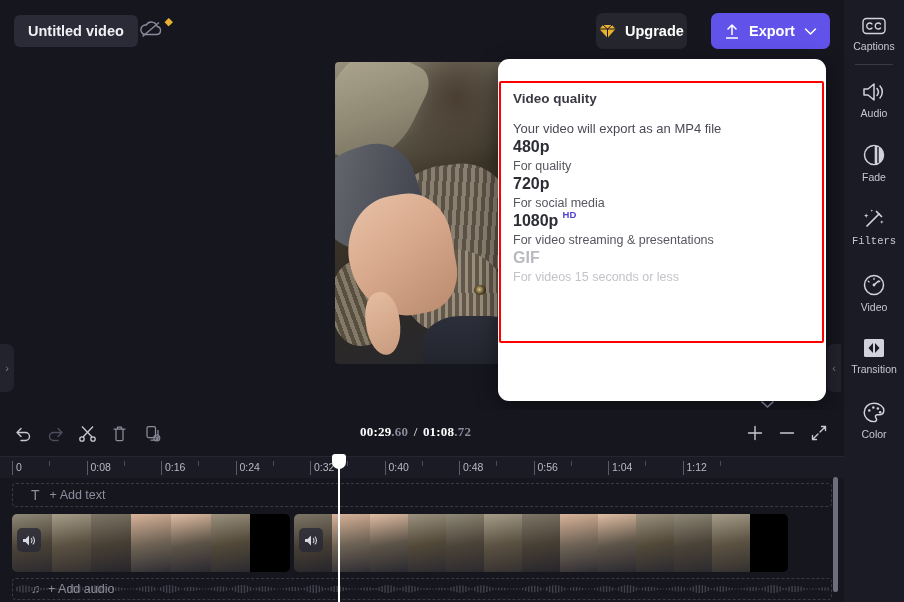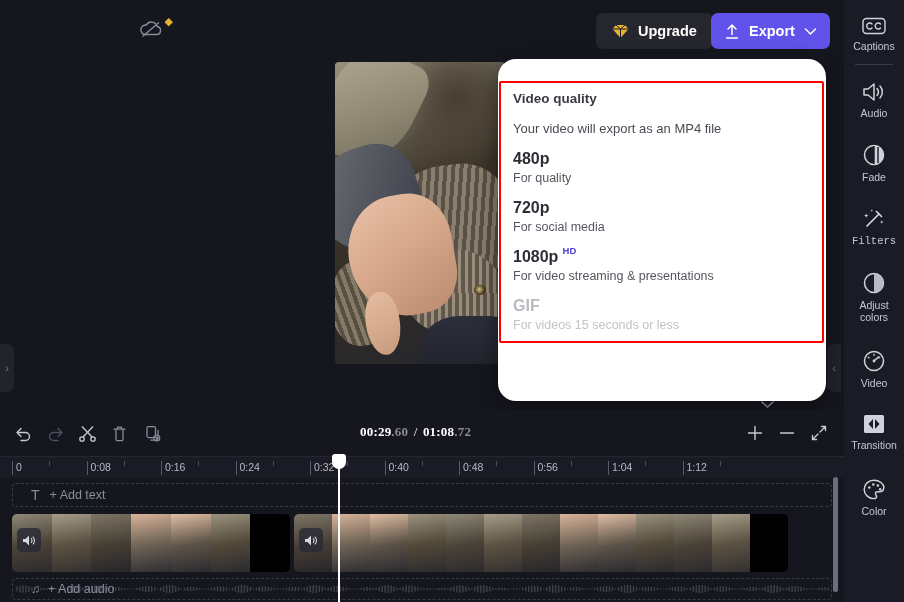--- a/index.html
+++ b/index.html
@@ -28,21 +28,21 @@
     cursor: pointer;
   }
   #cloud-off .crown {
     position: absolute; right: 2px; top: -2px; font-size: 11px; color: #e8b130;
     line-height: 1;
   }
   #upgrade-btn {
     position: absolute; left: 596px; top: 13px; height: 36px;
     background: #26262f; border-radius: 7px;
     display: flex; align-items: center; gap: 9px;
-    padding: 0 16px; cursor: pointer;
+    padding: 0 3px; cursor: pointer;
   }
   #upgrade-btn .lbl { color: #ffffff; font-size: 14.5px; font-weight: bold; }
   #export-btn {
     position: absolute; left: 711px; top: 13px; height: 36px;
     background: #6152ea; border-radius: 7px;
     display: flex; align-items: center; gap: 9px;
     padding: 0 13px; cursor: pointer;
   }
   #export-btn .lbl { color: #fff; font-size: 14.5px; font-weight: bold; }
 
@@ -105,32 +105,32 @@
     justify-content:center; cursor: pointer; position: relative; }
   #playback .pbtn .num {
     position: absolute; left: 0; top: 0; width: 100%; height: 100%;
     display: flex; align-items: center; justify-content: center;
     font-size: 8px; color: #b9b9c6; padding-top: 3px;
   }
 
   
   #export-panel {
     position: absolute; left: 498px; top: 59px; width: 328px; height: 342px;
-    background: #ffffff; border-radius: 18px;
+    background: #ffffff; border-radius: 11px;
     box-shadow: 0 6px 22px rgba(0,0,0,.45);
     overflow: hidden;
   }
   #quality-highlight {
     position: absolute; left: 1px; top: 22px; width: 325px; height: 262px;
     border: 2px solid #ff0000; border-radius: 2px; pointer-events: none;
   }
   #export-panel .pad { padding: 14px 15px 0 15px; }
   .q-title { color: #3a3a44; font-size: 13.5px; font-weight: bold; margin-top: 18px; }
   .q-sub   { color: #4a4a55; font-size: 13px; margin-top: 15px; }
-  .q-opt   { margin-top: 14px; cursor: pointer; }
+  .q-opt   { margin-top: 2px; cursor: pointer; }
   .q-opt .name { color: #2d2d36; font-size: 16px; font-weight: bold; position: relative; display: inline-block; }
   .q-opt .name .hd {
     position: absolute; left: 100%; top: -3px; margin-left: 4px;
     color: #4b3fd4; font-size: 9.5px; font-weight: bold; letter-spacing: .3px;
   }
   .q-opt .desc { color: #56565f; font-size: 12.5px; margin-top: 3px; }
   .q-opt.disabled .name { color: #b9b9c0; }
   .q-opt.disabled .desc { color: #c3c3c9; }
 
   
@@ -203,20 +203,21 @@
   .sb-item .lbl { color: #c7c7d4; font-size: 10.5px; text-align: center; line-height: 1.15; }
   .sb-sep { width: 38px; height: 1px; background: #3a3a47; margin: 6px auto; }
   svg { display: block; }
 </style>
 </head>
 <body>
 
 <div id="app">
 
   <div id="topbar">
+    <div id="title-chip">Untitled video</div>
 
     <div id="cloud-off">
       <svg width="26" height="22" viewBox="0 0 26 22">
         <path d="M6 16.5h11.5a4 4 0 0 0 .7-7.94A6 6 0 0 0 7.2 7.1 4.7 4.7 0 0 0 6 16.5z" fill="none" stroke="#8b8b9c" stroke-width="1.4"></path>
         <line x1="3.5" y1="18.5" x2="20" y2="4.5" stroke="#8b8b9c" stroke-width="1.4"></line>
       </svg>
       <span class="crown">◆</span>
     </div>
 
     <div id="upgrade-btn">
@@ -832,29 +833,20 @@
           <path d="M5 19 L17 7" stroke="#d2d2dd" stroke-width="1.7" stroke-linecap="round"></path>
           <path d="M14.5 4.5 L19.5 9.5" stroke="#d2d2dd" stroke-width="1.7" stroke-linecap="round"></path>
           <path d="M4.2 6.5 l.6 1.6 1.6.6 -1.6.6 -.6 1.6 -.6-1.6 -1.6-.6 1.6-.6z" fill="#d2d2dd"></path>
           <path d="M19.8 13.2 l.5 1.3 1.3.5 -1.3.5 -.5 1.3 -.5-1.3 -1.3-.5 1.3-.5z" fill="#d2d2dd"></path>
           <path d="M9.8 2.4 l.35.95.95.35 -.95.35 -.35.95 -.35-.95 -.95-.35 .95-.35z" fill="#d2d2dd"></path>
         </svg>
       </span>
       <span class="lbl">Filters</span>
     </div>
 
-    <div class="sb-item" style="margin-top:12px;">
-      <span>
-        <svg width="24" height="24" viewBox="0 0 24 24">
-          <circle cx="12" cy="12" r="9.5" fill="none" stroke="#d2d2dd" stroke-width="1.5"></circle>
-          <path d="M12 2.5 A9.5 9.5 0 0 1 12 21.5 Z" fill="#b8b8c6"></path>
-        </svg>
-      </span>
-      <span class="lbl">Adjust colors</span>
-    </div>
 
     <div class="sb-item" style="margin-top:14px;">
       <span>
         <svg width="24" height="24" viewBox="0 0 24 24">
           <circle cx="12" cy="12" r="9.5" fill="none" stroke="#d2d2dd" stroke-width="1.5"></circle>
           <path d="M12 12 L16.5 8" stroke="#d2d2dd" stroke-width="1.6" stroke-linecap="round"></path>
           <circle cx="12" cy="12" r="1.4" fill="#d2d2dd"></circle>
           <path d="M6.2 8.2 l1 .7 M12 5.2 v1.2 M17.8 8.2 l-1 .7" stroke="#d2d2dd" stroke-width="1.2" stroke-linecap="round"></path>
         </svg>
       </span>

